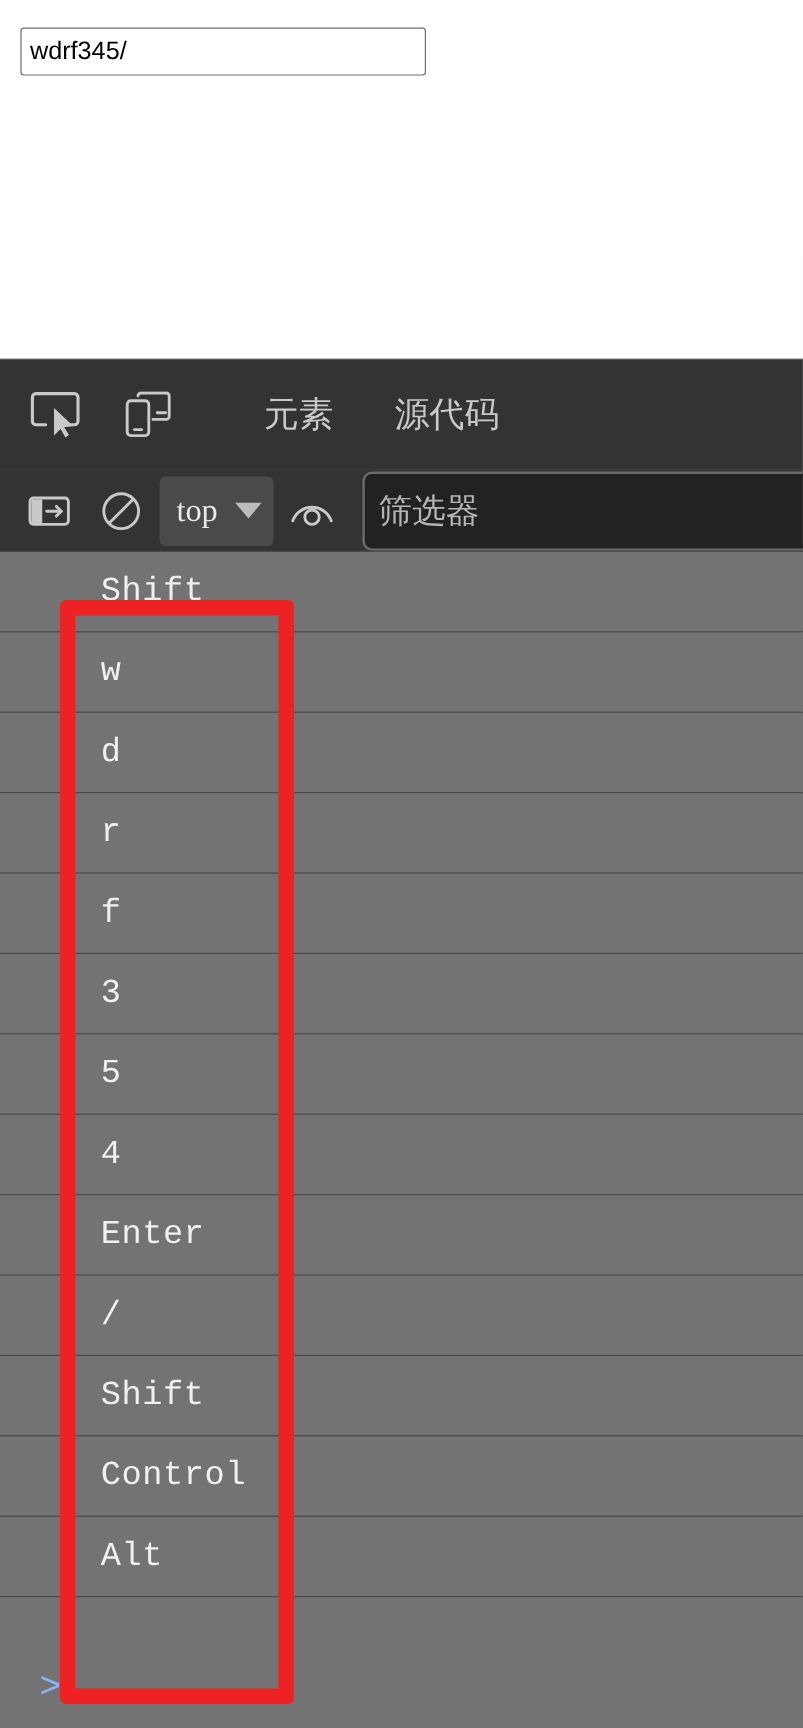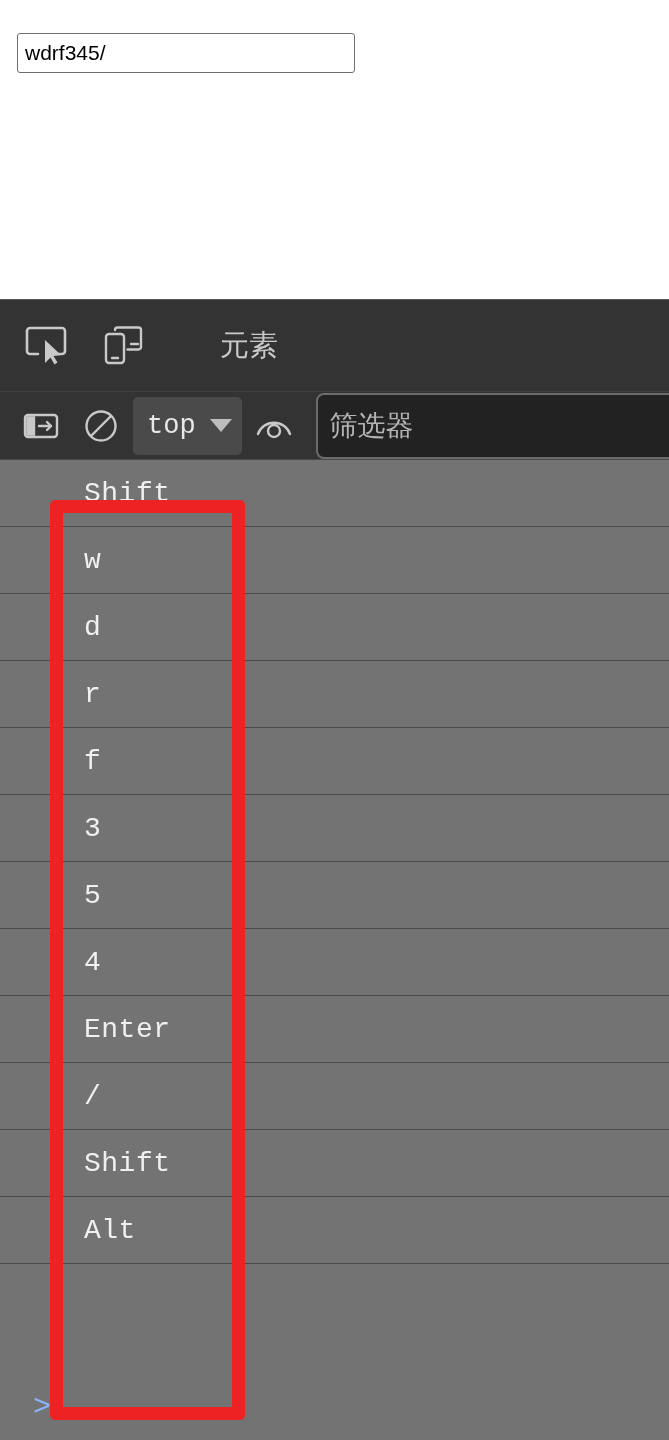--- a/index.html
+++ b/index.html
@@ -12,21 +12,21 @@
     height: 1440px;
     overflow: hidden;
     font-family: "Liberation Sans", sans-serif;
     position: relative;
   }
 
   
   #page-area {
     position: absolute;
     left: 0;
-    top: 10px;
+    top: 0;
     width: 669px;
     height: 299px;
     background: #ffffff;
     box-sizing: border-box;
   }
   #text-input {
     position: absolute;
     left: 17px;
     top: 23px;
     width: 338px;
@@ -143,21 +143,21 @@
     display: flex;
     align-items: center;
     padding: 0 10px 0 14px;
     margin: 0 6px;
     flex: 0 0 auto;
     cursor: pointer;
   }
   #context-select-label {
     color: #e8e8e8;
     font-size: 27px;
-    font-family: Liberation Mono, monospace;
+    font-family: Liberation Serif, serif;
   }
   #context-caret {
     margin-left: 14px;
     width: 0;
     height: 0;
     border-left: 11px solid transparent;
     border-right: 11px solid transparent;
     border-top: 13px solid #bdbdbd;
   }
 
@@ -248,20 +248,23 @@
         <rect x="5" y="8" width="18" height="29" rx="3" fill="none" stroke="#c9c9c9" stroke-width="2.4"></rect>
         <line x1="11" y1="32" x2="17" y2="32" stroke="#c9c9c9" stroke-width="2.4" stroke-linecap="round"></line>
       </svg>
     </div>
 
     <div class="tab-sep"></div>
 
     <div class="tab">
       <span>元素</span>
     </div>
+    <div class="tab">
+      <span>源代码</span>
+    </div>
   </div>
 
   <div id="console-toolbar">
 
     <div class="ct-btn">
       <svg width="38" height="36" viewBox="0 0 38 36">
         <rect x="3" y="7" width="32" height="22" rx="3" fill="none" stroke="#c9c9c9" stroke-width="2.4"></rect>
         <rect x="4.2" y="8.2" width="9" height="19.6" fill="#c9c9c9"></rect>
         <line x1="17" y1="18" x2="29" y2="18" stroke="#c9c9c9" stroke-width="2.4" stroke-linecap="round"></line>
         <path d="M25 14 L29 18 L25 22" fill="none" stroke="#c9c9c9" stroke-width="2.4" stroke-linecap="round" stroke-linejoin="round"></path>
@@ -320,20 +323,23 @@
     <div class="console-row">
         <span>Enter</span>
       </div>
     <div class="console-row">
         <span>/</span>
       </div>
     <div class="console-row">
         <span>Shift</span>
       </div>
     <div class="console-row">
+        <span>Control</span>
+      </div>
+    <div class="console-row">
         <span>Alt</span>
       </div>
   </div>
 </div>
 
 <div id="console-prompt">&gt;</div>
 
 <div id="annotation-box"></div>
 
 </body></html>

